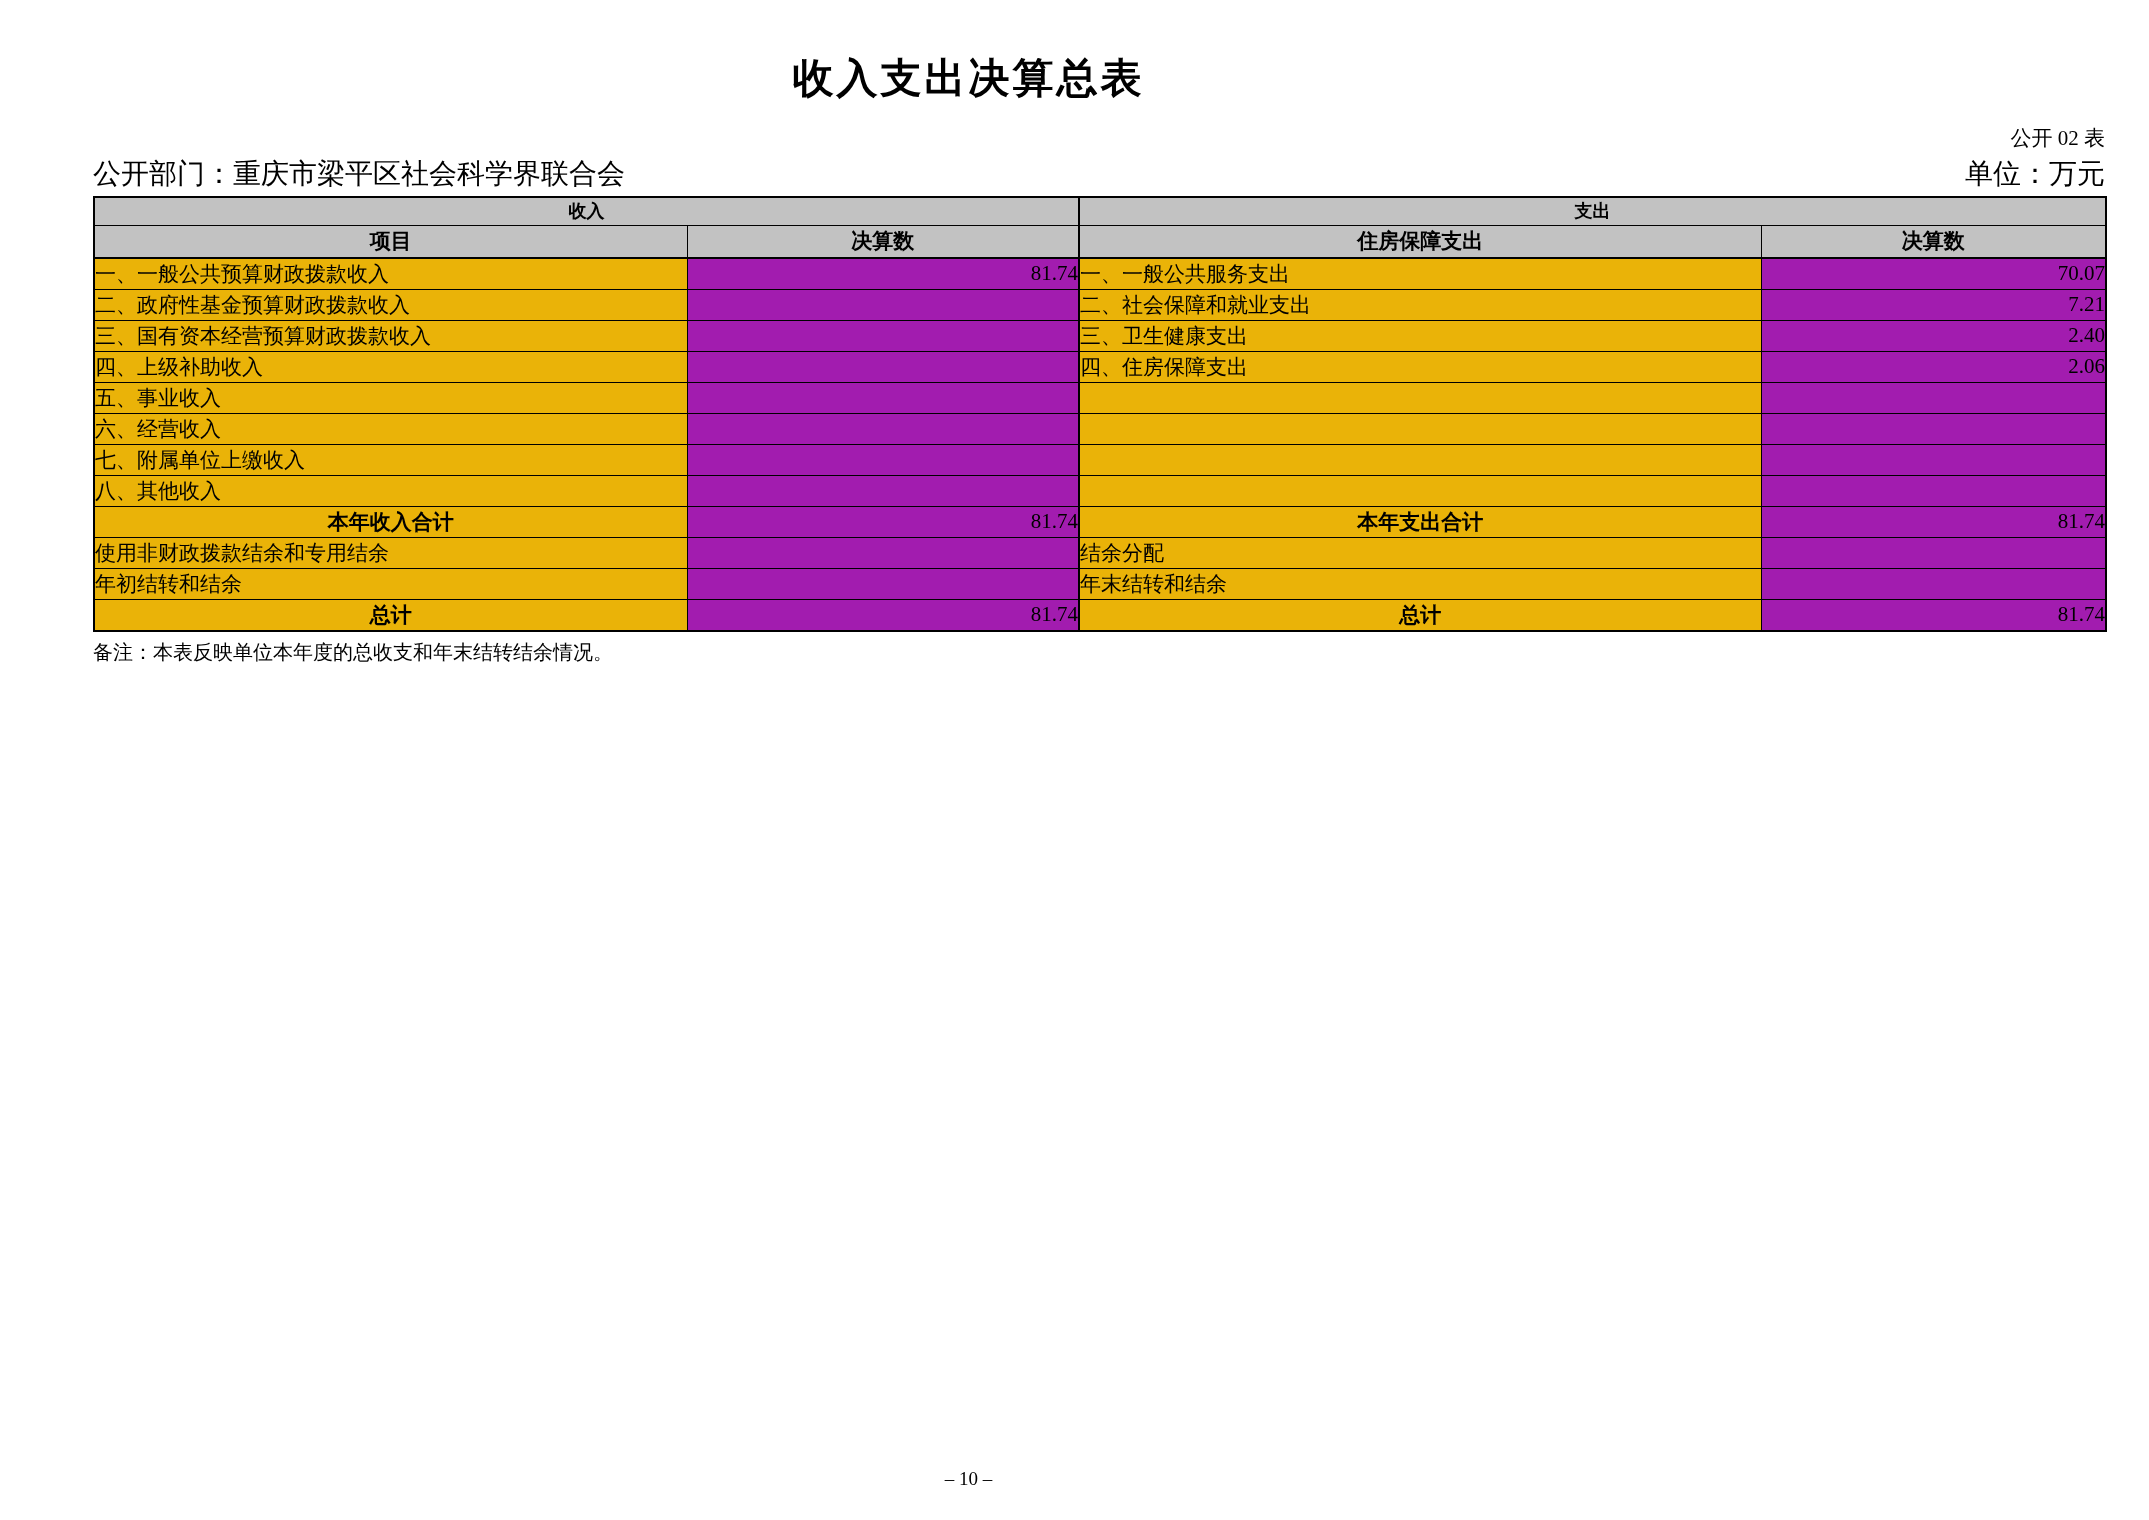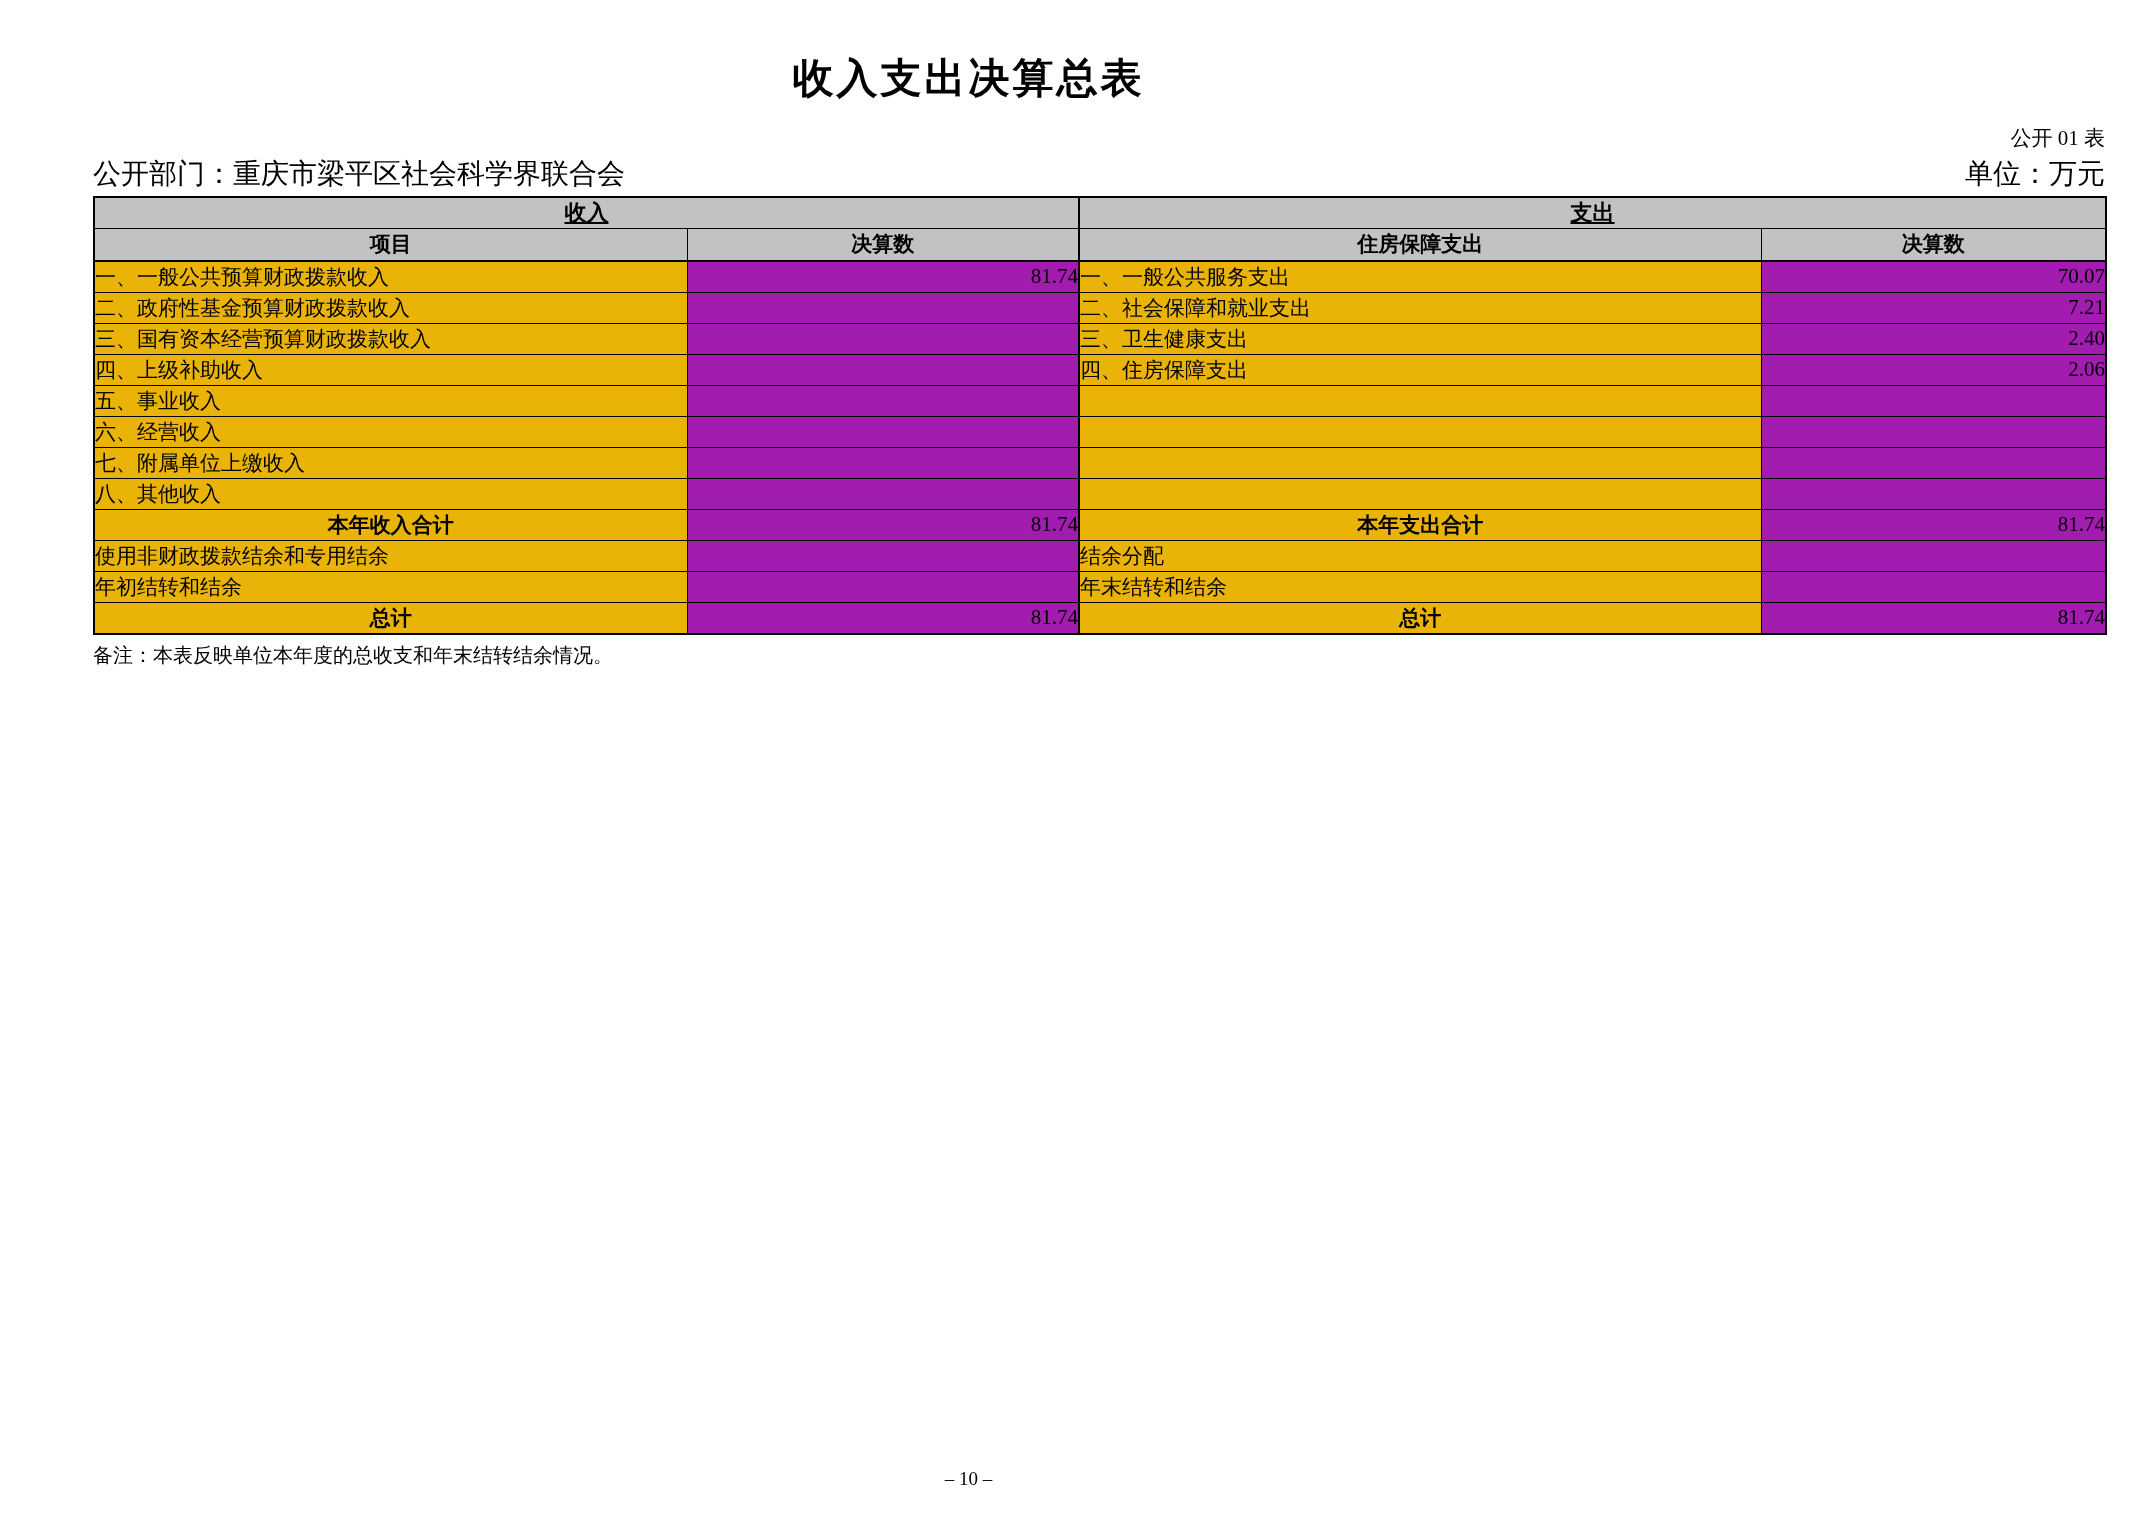--- a/index.html
+++ b/index.html
@@ -60,21 +60,21 @@
     overflow: hidden;
     white-space: nowrap;
     font-size: 21px;
     vertical-align: middle;
   }
   table.fin th {
     background: #c2c2c2;
     font-weight: bold;
     text-align: center;
   }
-  tr.sec-row th { height: 27px; font-size: 22px; text-decoration: underline; }
+  tr.sec-row th { height: 27px; font-size: 18px; }
   tr.col-row th { height: 31px; border-bottom-width: 2px; }
   tbody td { height: 30px; }
   td.lbl {
     background: #eab308;
     text-align: left;
     padding-left: 6px;
   }
   td.val {
     background: #a21caf;
     text-align: right;
@@ -102,21 +102,21 @@
   }
 </style>
 </head>
 <body>
 
 <div class="sheet">
 
   <div class="doc-title">收入支出决算总表</div>
 
   <div class="meta">
-    <div class="code-line">公开 01 表</div>
+    <div class="code-line">公开 02 表</div>
     <div class="dept-line">
       <span>公开部门：重庆市梁平区社会科学界联合会</span>
       <span>单位：万元</span>
     </div>
   </div>
 
   <table class="fin">
     <colgroup>
       <col style="width:593px">
       <col style="width:392px">

